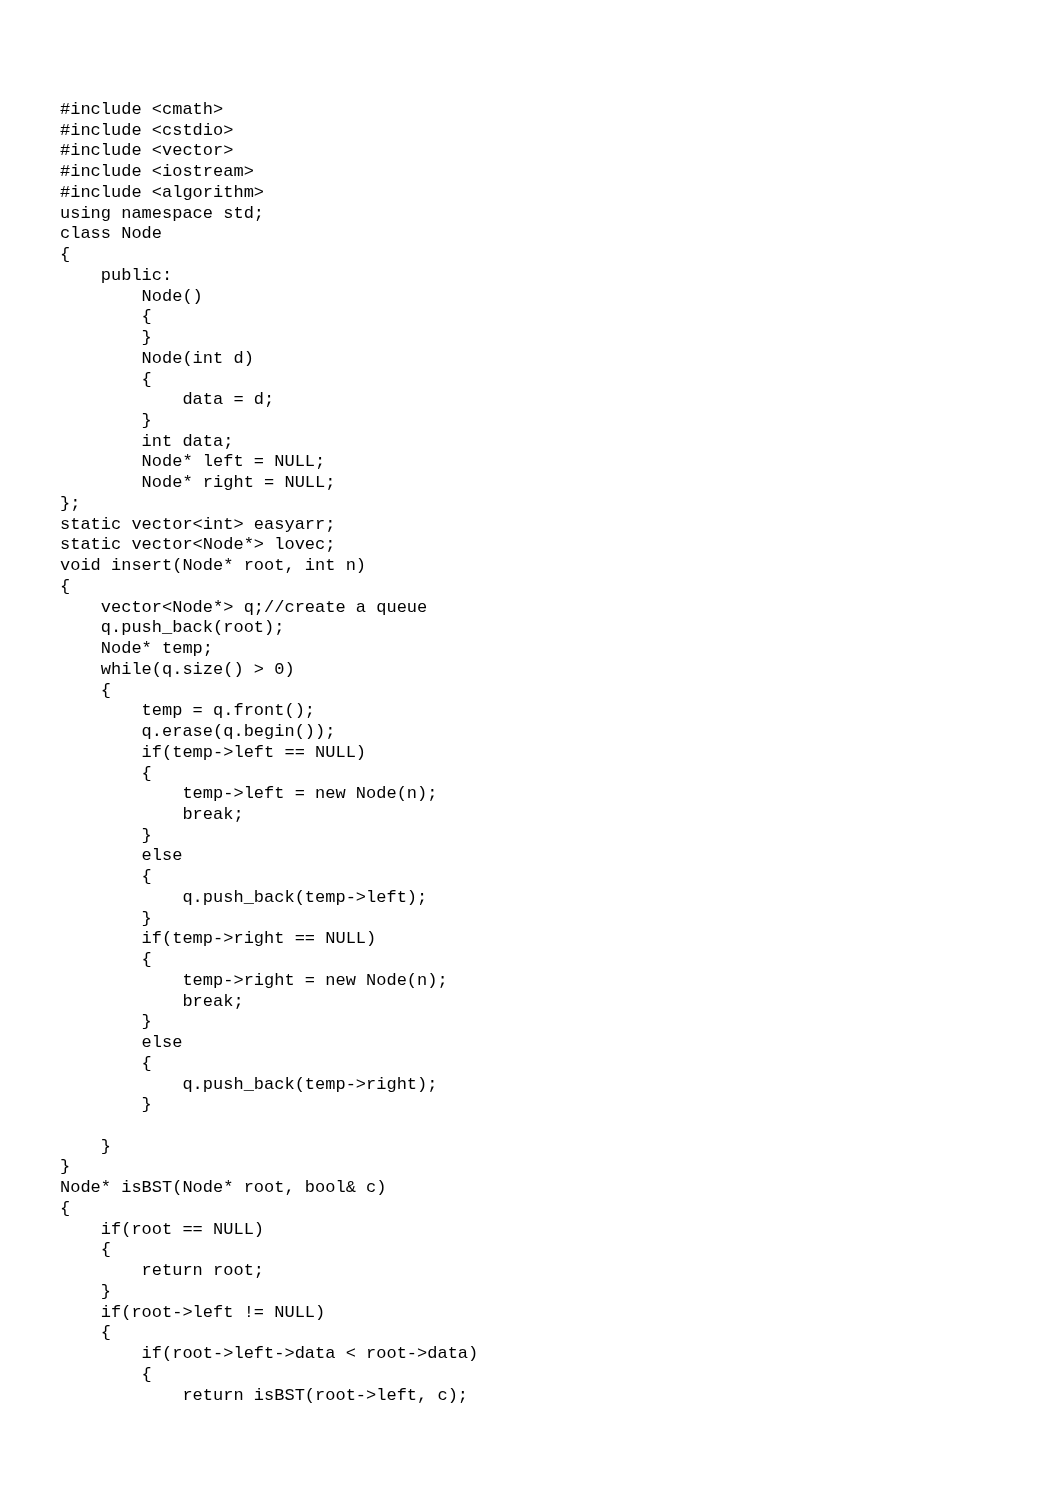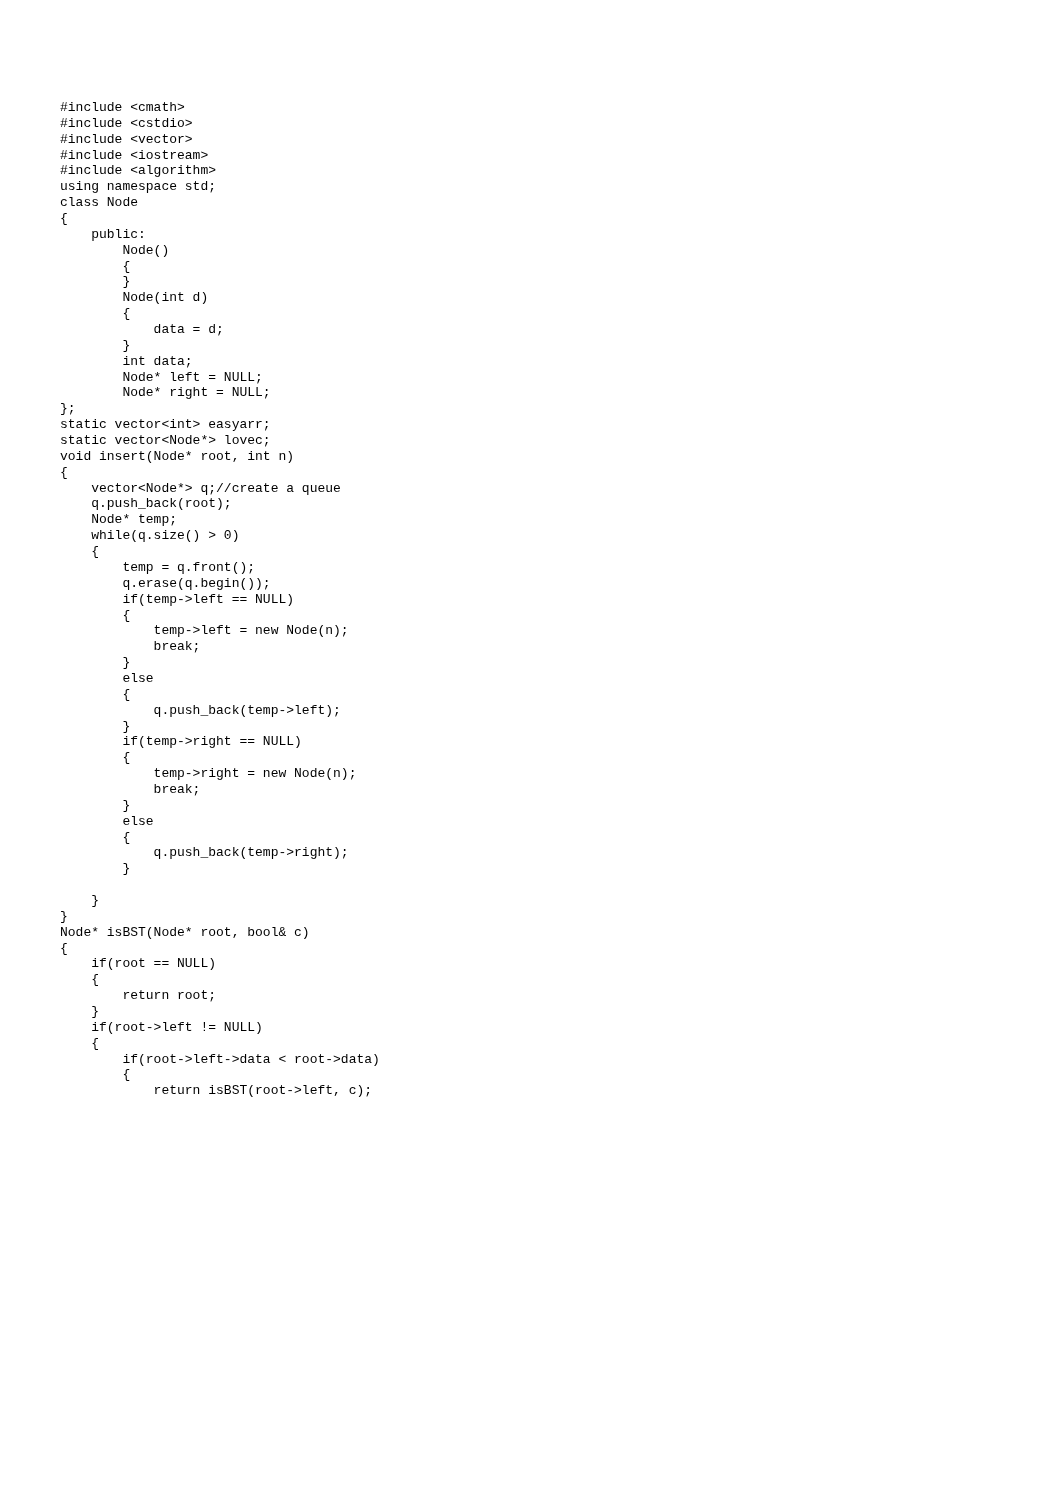--- a/index.html
+++ b/index.html
@@ -4,21 +4,21 @@
 <style>
   html, body {
     margin: 0;
     padding: 0;
     background: #ffffff;
     width: 1062px;
   }
   .page {
     padding: 100px 60px 60px 60px;
     font-family: "Courier New", Courier, monospace;
-    font-size: 13px;
+    font-size: 17px;
     line-height: 1.22;
     color: #000000;
     white-space: pre;
   }
 </style>
 </head>
 <body>
 
 <div class="page"><span>#include &lt;cmath&gt;
 #include &lt;cstdio&gt;

